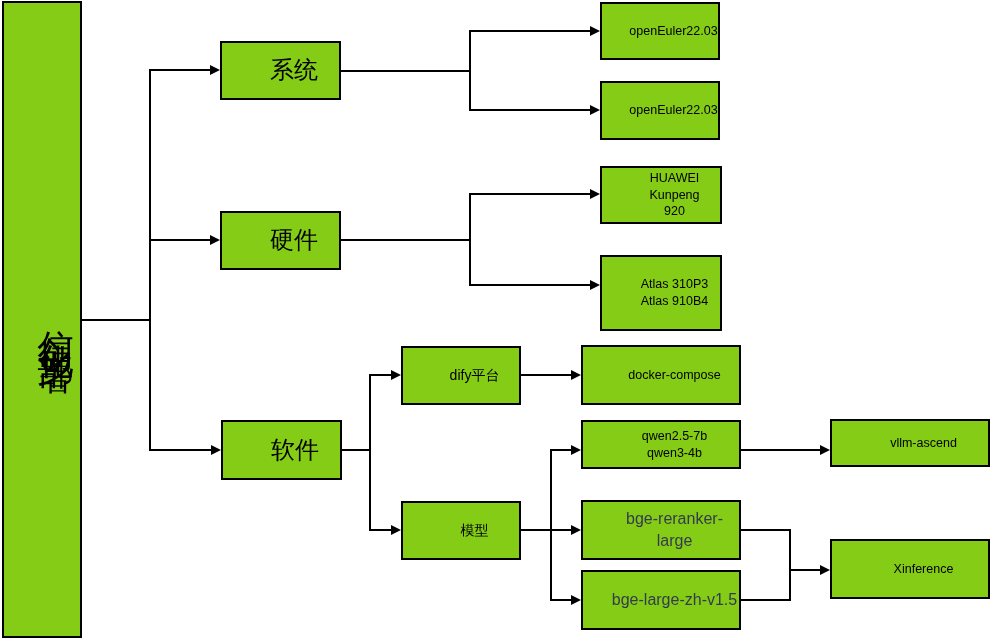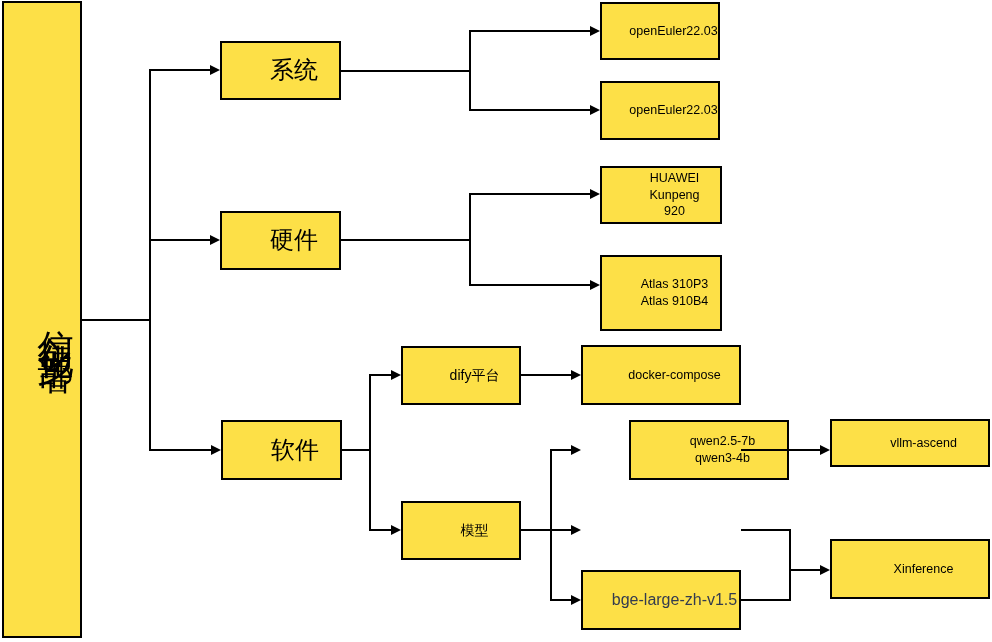--- a/index.html
+++ b/index.html
@@ -7,21 +7,21 @@
     position:relative;
     width:992px;height:642px;
     background:#ffffff;
     font-family:"Liberation Sans", sans-serif;
     overflow:hidden;
   }
   .node{
     position:absolute;
     box-sizing:border-box;
     border:2px solid #000000;
-    background:#fde047;
+    background:#84cc16;
     display:flex;
     align-items:center;
     justify-content:center;
     text-align:center;
     color:#000000;
     white-space:pre-line;
     line-height:1.35;
     padding-left:27px;
   }
   .node-root{
@@ -59,24 +59,25 @@
   <div class="node node-leaf" style="left:600px;top:81px;width:120px;height:59px;">openEuler22.03</div>
   <div class="node node-leaf" style="left:600px;top:166px;width:122px;height:58px;">HUAWEI Kunpeng
 920</div>
   <div class="node node-leaf" style="left:600px;top:255px;width:122px;height:76px;">Atlas 310P3
 Atlas 910B4</div>
 
   <div class="node node-mid" style="left:401px;top:501px;width:120px;height:59px;">模型</div>
   <div class="node node-mid" style="left:401px;top:346px;width:120px;height:59px;">dify平台</div>
 
   <div class="node node-leaf" style="left:581px;top:345px;width:160px;height:60px;">docker-compose</div>
-  <div class="node node-leaf" style="left:581px;top:420px;width:160px;height:60px;margin-left:48px;">qwen2.5-7b
+  <div class="node node-leaf" style="left:581px;top:420px;width:160px;height:49px;">qwen2.5-7b
 qwen3-4b</div>
   <div class="node node-leaf" style="left:830px;top:419px;width:160px;height:48px;">vllm-ascend</div>
 
+  <div class="node node-bge" style="left:581px;top:500px;width:160px;height:60px;">bge-reranker-large</div>
   <div class="node node-bge" style="left:581px;top:570px;width:160px;height:60px;">bge-large-zh-v1.5</div>
   <div class="node node-leaf" style="left:830px;top:539px;width:160px;height:60px;">Xinference</div>
 
   <div class="h-line" style="left:82px;top:319px;width:68px;"></div>
   <div class="v-line" style="left:149px;top:69px;height:382px;"></div>
   <div class="h-line" style="left:150px;top:69px;width:60px;"></div>
   <div class="arrow" style="left:210px;top:65px;"></div>
   <div class="h-line" style="left:150px;top:239px;width:60px;"></div>
   <div class="arrow" style="left:210px;top:235px;"></div>
   <div class="h-line" style="left:150px;top:449px;width:61px;"></div>

